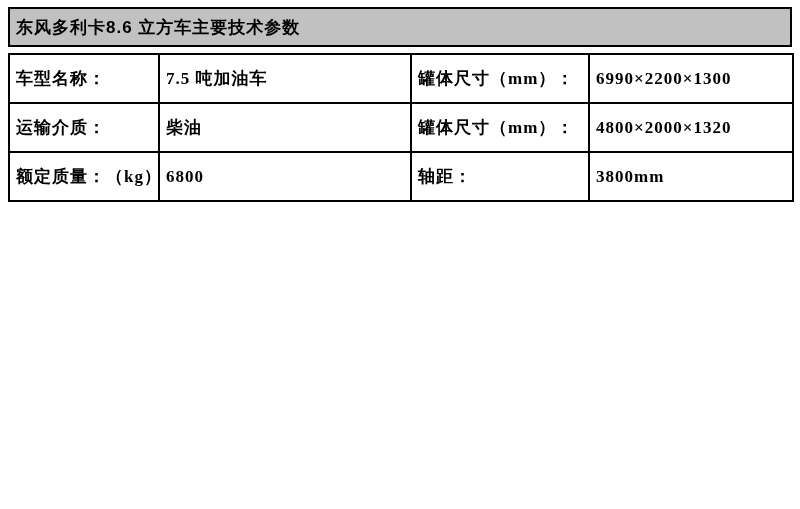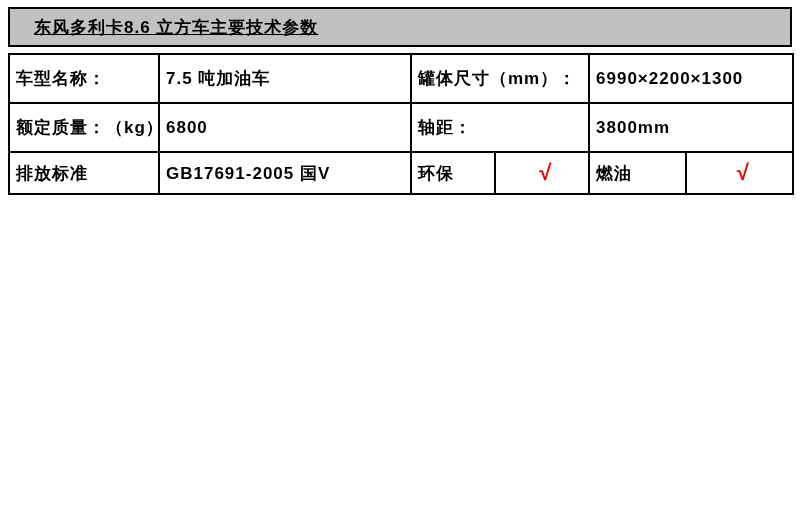--- a/index.html
+++ b/index.html
@@ -20,31 +20,31 @@
     padding: 7px 8px;
   }
   .section-bar {
     box-sizing: border-box;
     width: 784px;
     height: 40px;
     background: #c1c1c1;
     border: 2px solid #000000;
     display: flex;
     align-items: center;
-    padding-left: 24px;
+    padding-left: 6px;
     font-size: 17px;
     letter-spacing: 1px;
     margin-bottom: 6px;
-    text-decoration: underline;
   }
   table.grid {
     border-collapse: collapse;
     table-layout: fixed;
     width: 784px;
     margin-bottom: 5px;
+    font-family: Liberation Serif, serif;
   }
   table.grid td {
     border: 2px solid #000000;
     font-size: 17px;
     padding: 0 2px 0 6px;
     white-space: nowrap;
     overflow: hidden;
     letter-spacing: 1px;
   }
   tr.row-tall  { height: 49px; }
@@ -79,35 +79,29 @@
         <col style="width:107px">
     </colgroup>
     <tbody>
       <tr class="row-tall">
         <td>车型名称：</td>
         <td>7.5 吨加油车</td>
         <td colspan="2">罐体尺寸（mm）：</td>
         <td colspan="2">6990×2200×1300</td>
       </tr>
       <tr class="row-tall">
+        <td>运输介质：</td>
+        <td>柴油</td>
+        <td colspan="2">罐体尺寸（mm）：</td>
+        <td colspan="2">4800×2000×1320</td>
+      </tr>
+      <tr class="row-tall">
         <td>额定质量：（kg）</td>
         <td>6800</td>
         <td colspan="2">轴距：</td>
         <td colspan="2">3800mm</td>
-      </tr>
-      <tr class="row-short">
-        <td>排放标准</td>
-        <td>GB17691-2005 国V</td>
-        <td>环保</td>
-        <td class="check-cell">
-          <span class="check">√</span>
-        </td>
-        <td>燃油</td>
-        <td class="check-cell">
-          <span class="check">√</span>
-        </td>
       </tr>
     </tbody>
   </table>
 
 
 
 </div>
 
 </body></html>

